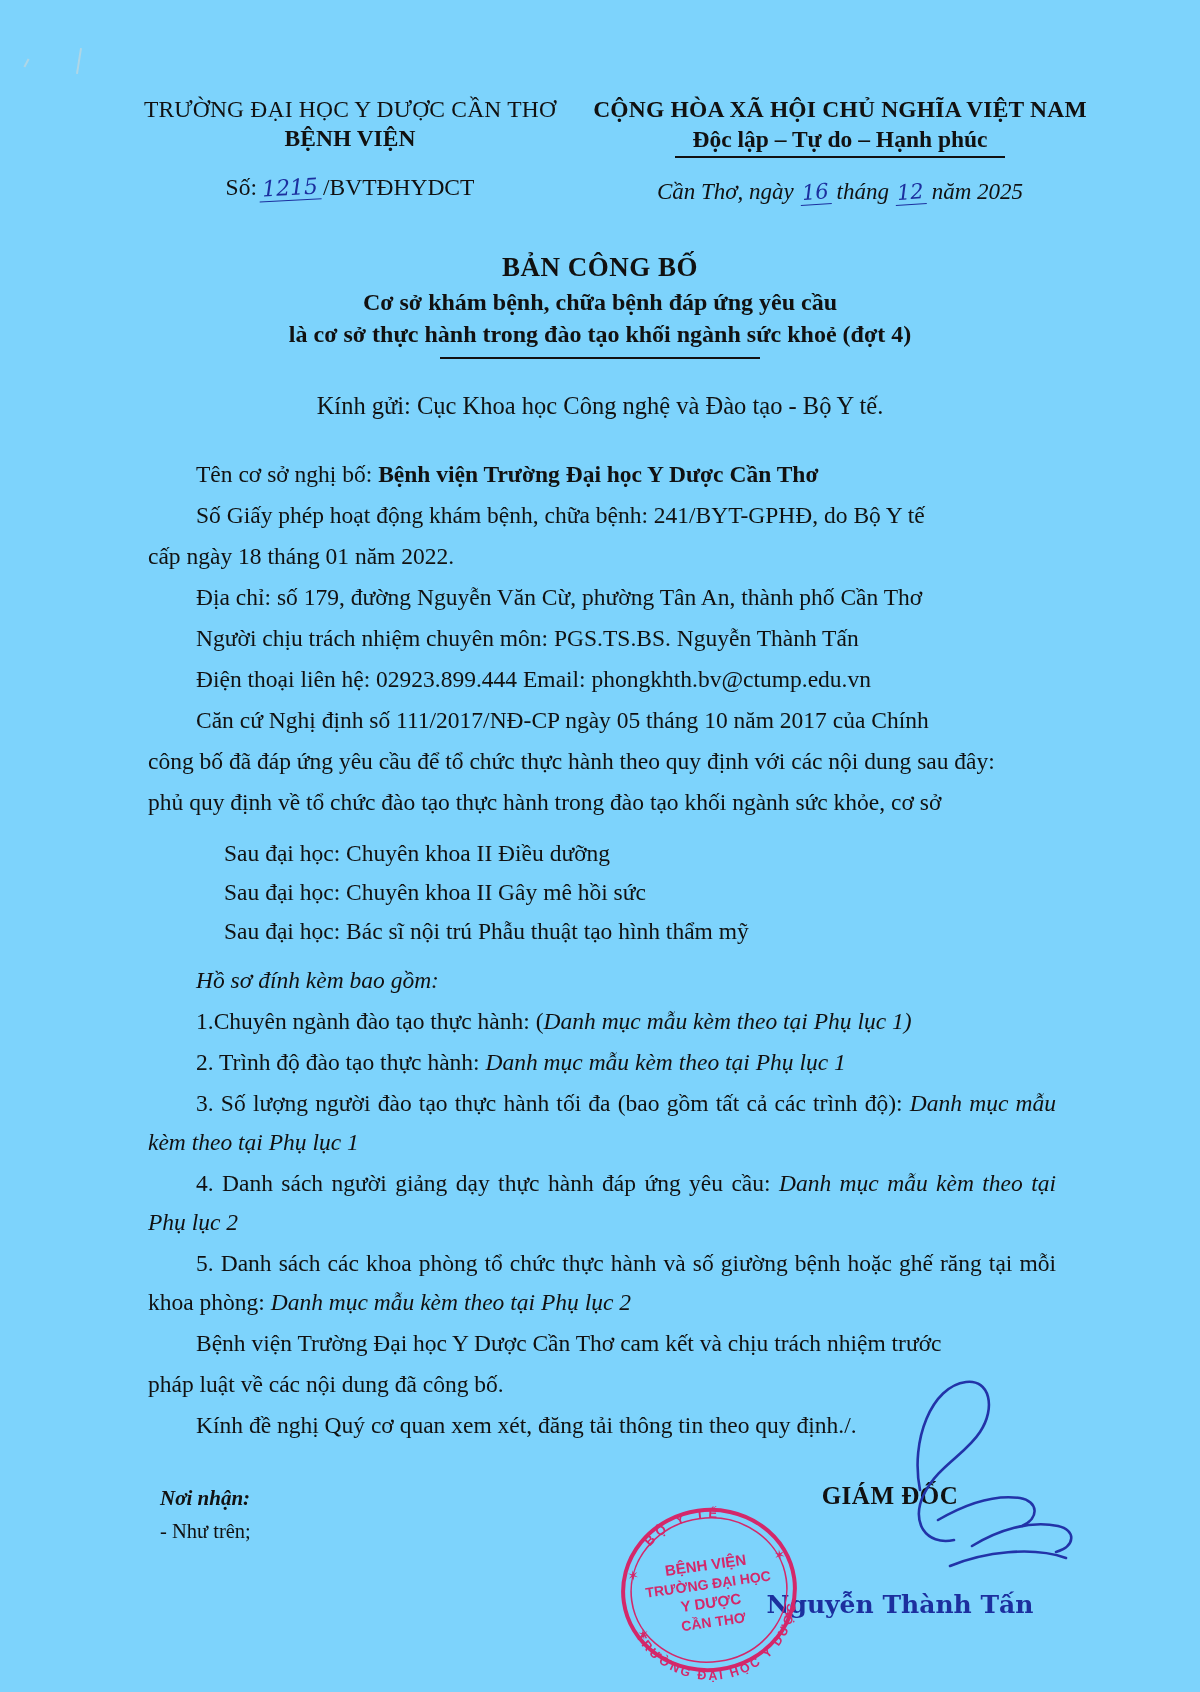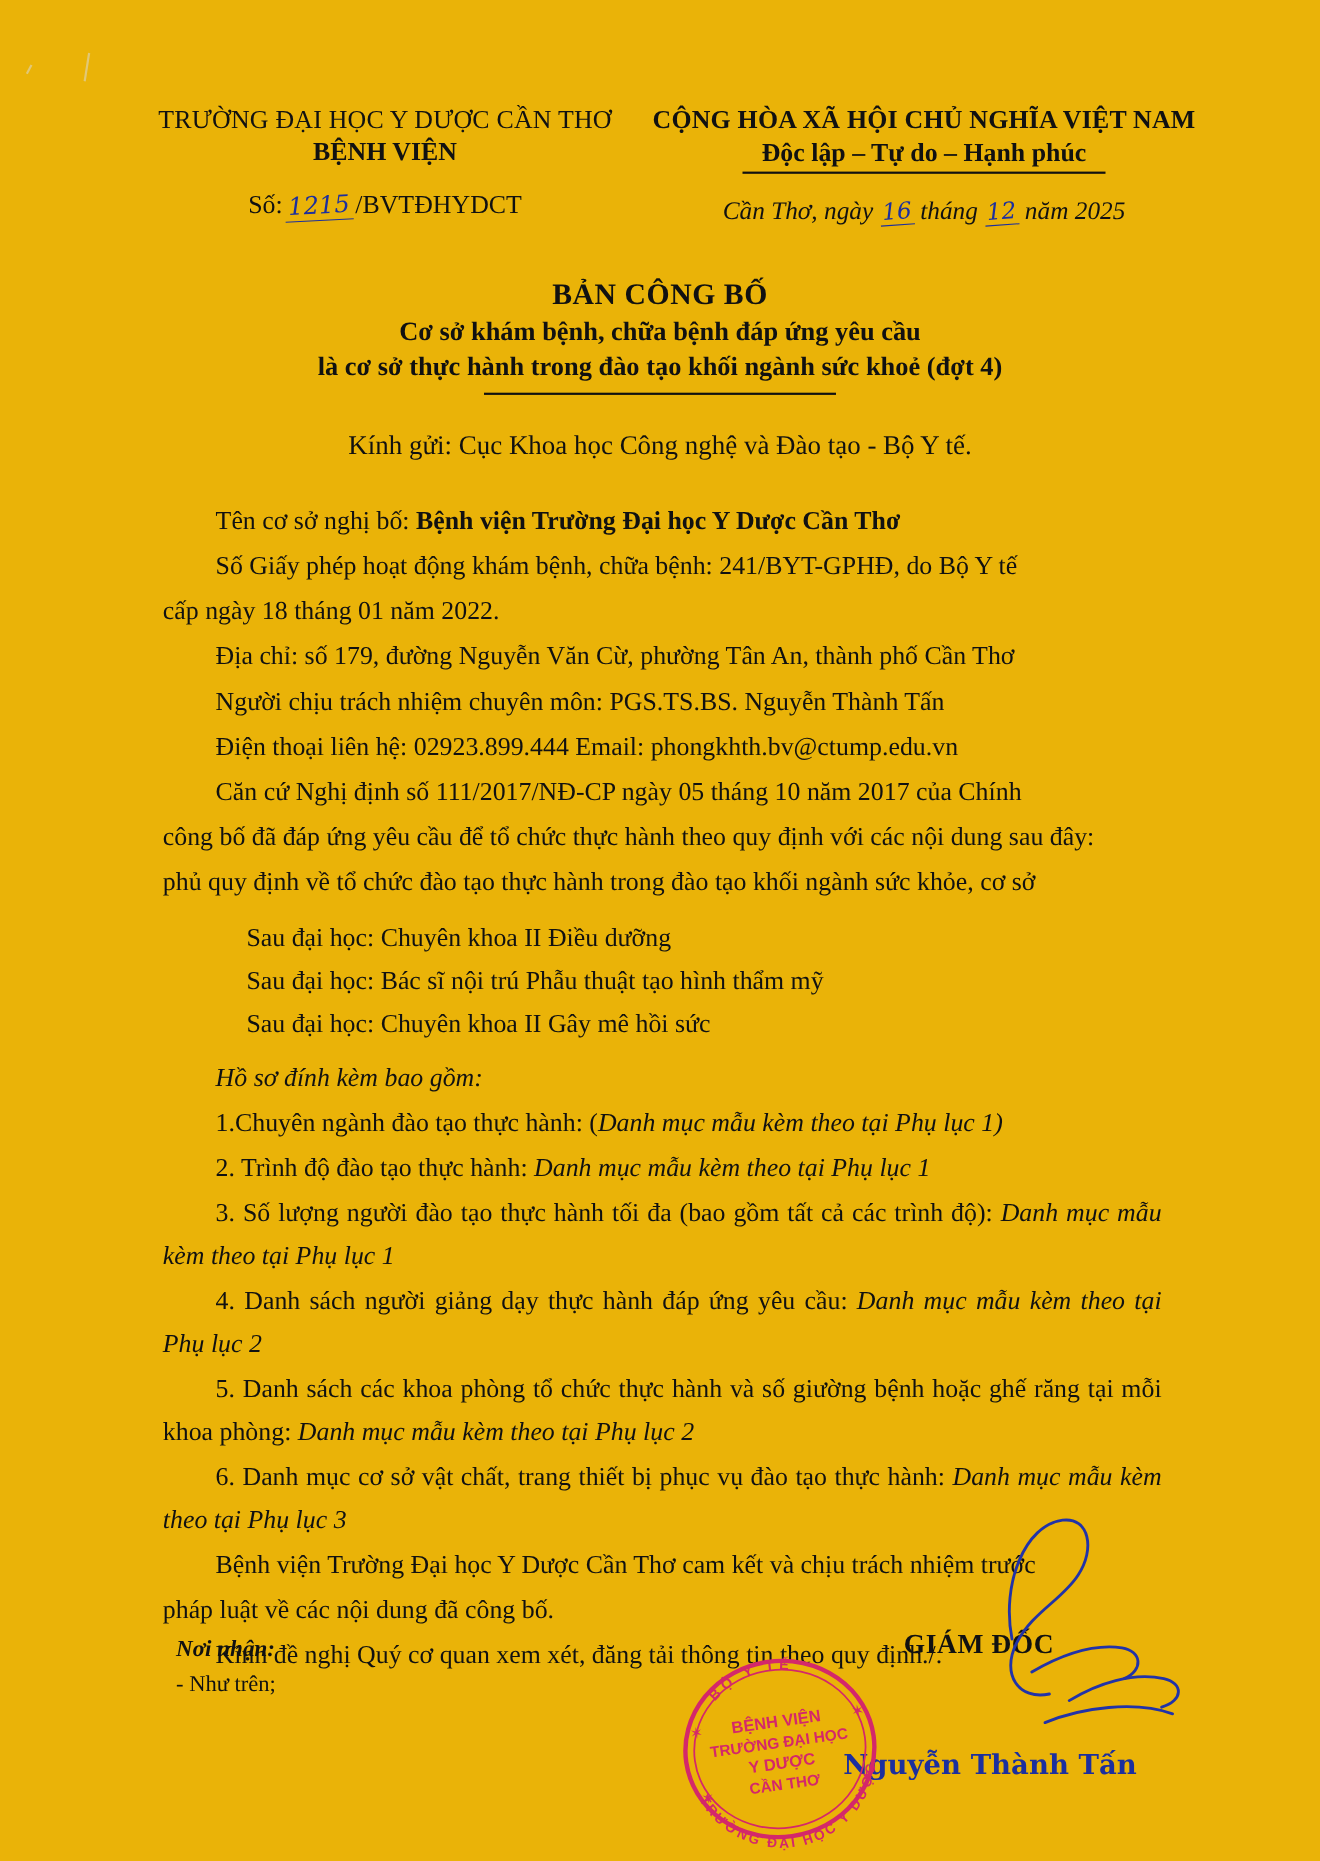--- a/index.html
+++ b/index.html
@@ -11,21 +11,21 @@
     width: 1200px;
     height: 1692px;
     position: relative;
     font-family: "Liberation Serif", "DejaVu Serif", serif;
     color: #111111;
     overflow: hidden;
   }
   .page {
     position: absolute;
     inset: 0;
-    background: #eab308;
+    background: #7dd3fc;
   }
   
   .edge-mark {
     position: absolute;
     background: #d8d8d4;
     opacity: .55;
   }
   .em1 { left: 78px; top: 48px; width: 2px; height: 26px; transform: rotate(9deg); }
   .em2 { left: 22px; top: 62px; width: 9px; height: 2px; transform: rotate(-62deg); }
 
@@ -287,44 +287,41 @@
       <p class="p indent">Người chịu trách nhiệm chuyên môn: PGS.TS.BS. Nguyễn Thành Tấn</p>
       <p class="p indent">Điện thoại liên hệ: 02923.899.444  Email: phongkhth.bv@ctump.edu.vn</p>
 
       <p class="p indent">Căn cứ Nghị định số 111/2017/NĐ-CP ngày 05 tháng 10 năm 2017 của Chính</p>
       <p class="p">công bố đã đáp ứng yêu cầu để tổ chức thực hành theo quy định với các nội dung sau đây:</p>
       <p class="p">phủ quy định về tổ chức đào tạo thực hành trong đào tạo khối ngành sức khỏe, cơ sở</p>
 
       <div class="sec-gap"></div>
 
       <p class="list-line">Sau đại học: Chuyên khoa II Điều dưỡng</p>
+      <p class="list-line">Sau đại học: Chuyên khoa II Gây mê hồi sức</p>
       <p class="list-line">Sau đại học: Bác sĩ nội trú Phẫu thuật tạo hình thẩm mỹ</p>
-      <p class="list-line">Sau đại học: Chuyên khoa II Gây mê hồi sức</p>
 
       <div class="sec-gap"></div>
 
       <p class="p indent i">Hồ sơ đính kèm bao gồm:</p>
 
       <p class="p indent">
         <span>1.Chuyên ngành đào tạo thực hành: (</span><span class="i">Danh mục mẫu kèm theo tại  Phụ lục 1)</span>
       </p>
       <p class="p indent">
         <span>2. Trình độ đào tạo thực hành: </span><span class="i">Danh mục mẫu kèm theo tại Phụ lục 1</span>
       </p>
       <p class="p indent">
         <span>3. Số lượng người đào tạo thực hành tối đa (bao gồm tất cả các trình độ): </span><span class="i">Danh mục mẫu kèm theo tại  Phụ lục 1</span>
       </p>
       <p class="p indent">
         <span>4. Danh sách người giảng dạy thực hành đáp ứng yêu cầu: </span><span class="i">Danh mục mẫu kèm theo tại  Phụ lục 2</span>
       </p>
       <p class="p indent">
         <span>5. Danh sách các khoa phòng tổ chức thực hành và số giường bệnh hoặc ghế răng tại mỗi khoa phòng: </span><span class="i">Danh mục mẫu kèm theo tại  Phụ lục 2</span>
-      </p>
-      <p class="p indent">
-        <span>6. Danh mục cơ sở vật chất, trang thiết bị phục vụ đào tạo thực hành: </span><span class="i">Danh mục mẫu kèm theo tại Phụ lục 3</span>
       </p>
 
       <p class="p indent">Bệnh viện Trường Đại học Y Dược Cần Thơ cam kết và chịu trách nhiệm trước</p>
       <p class="p">pháp luật về các nội dung đã công bố.</p>
 
       <p class="p indent">Kính đề nghị Quý cơ quan xem xét, đăng tải thông tin theo quy định./.</p>
     </div>
 
     <div class="footer">
       <div class="noi-nhan">

